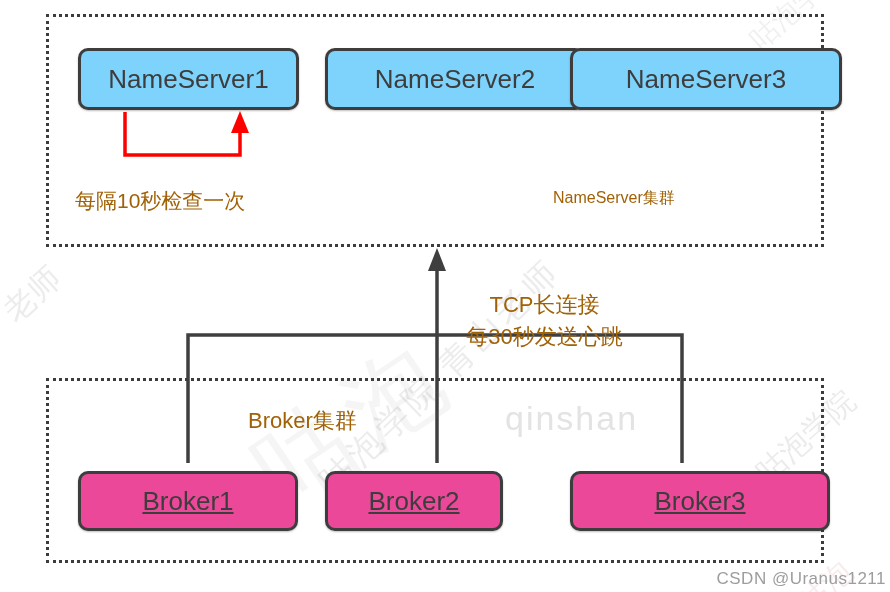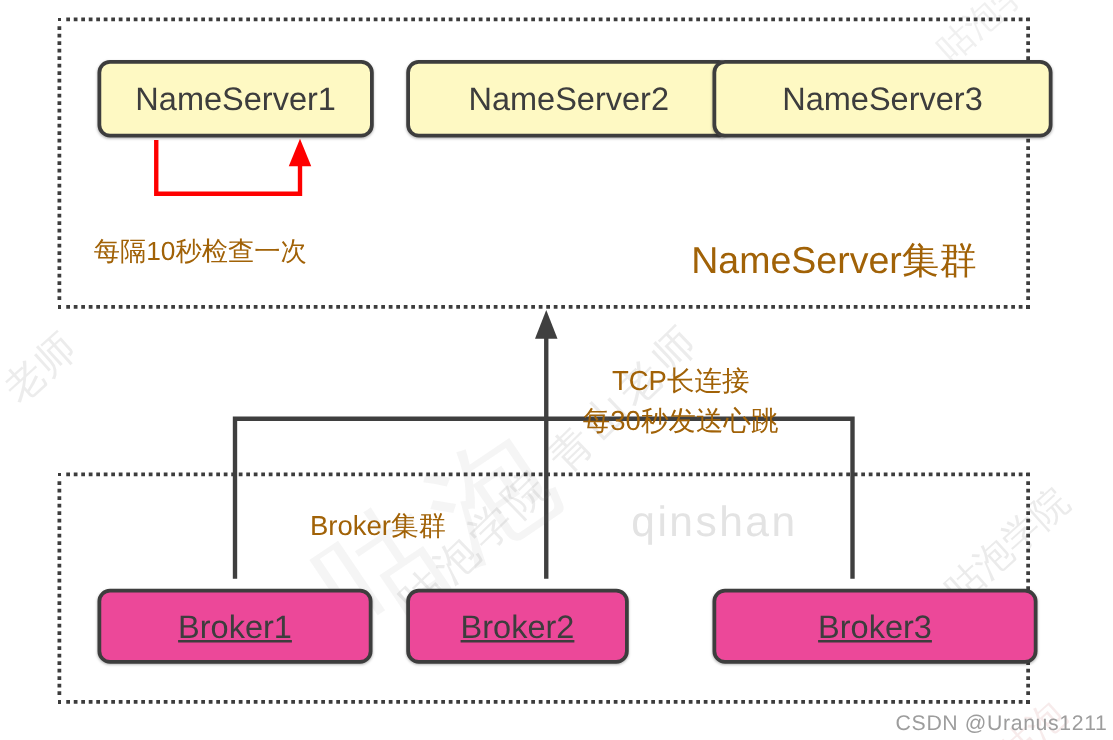--- a/index.html
+++ b/index.html
@@ -11,31 +11,31 @@
   .dotted-box {
     position:absolute; border:3px dotted #3c3c3c;
   }
   #ns-cluster-box { left:46px; top:14px; width:778px; height:233px; }
   #broker-cluster-box { left:46px; top:378px; width:778px; height:185px; }
   .node {
     position:absolute; display:flex; align-items:center; justify-content:center;
     border:3px solid #3d3d3d; border-radius:10px; font-size:26px; color:#3d3d3d;
     box-shadow:0 1px 2px rgba(0,0,0,0.25);
   }
-  .ns-node { background:#fef9c3; top:48px; height:62px; }
+  .ns-node { background:#7dd3fc; top:48px; height:62px; }
   #ns1 { left:78px;  width:221px; }
   #ns2 { left:325px; width:260px; }
   #ns3 { left:570px; width:272px; }
   .broker-node { background:#ec4899; top:471px; height:60px;text-decoration:underline; }
   #b1 { left:78px;  width:220px; }
   #b2 { left:325px; width:178px; }
   #b3 { left:570px; width:260px; }
   .diagram-label { position:absolute; color:#a16207; white-space:nowrap; }
   #self-check-label   { left:75px;  top:187px; font-size:21px; }
-  #ns-cluster-label   { left:553px; top:188px; font-size:30px; }
+  #ns-cluster-label   { left:553px; top:188px; font-size:16px; }
   #conn-label         { left:442px; top:261px; width:205px; text-align:center;
                         font-size:22px; line-height:32px;margin-top:28px; }
   #broker-cluster-label { left:248px; top:406px; font-size:22px; }
   #qinshan-wm { left:505px; top:399px; font-size:34px; color:#e3e3e3;
                 letter-spacing:2px; }
   svg.overlay { position:absolute; left:0; top:0; width:890px; height:592px;
                 pointer-events:none; }
   .wm { position:absolute; color:rgba(100,100,100,0.12); white-space:nowrap;
         transform-origin:left top; }
   #wm-teacher    { left:-6px;  top:300px; font-size:32px; transform:rotate(-42deg); }

